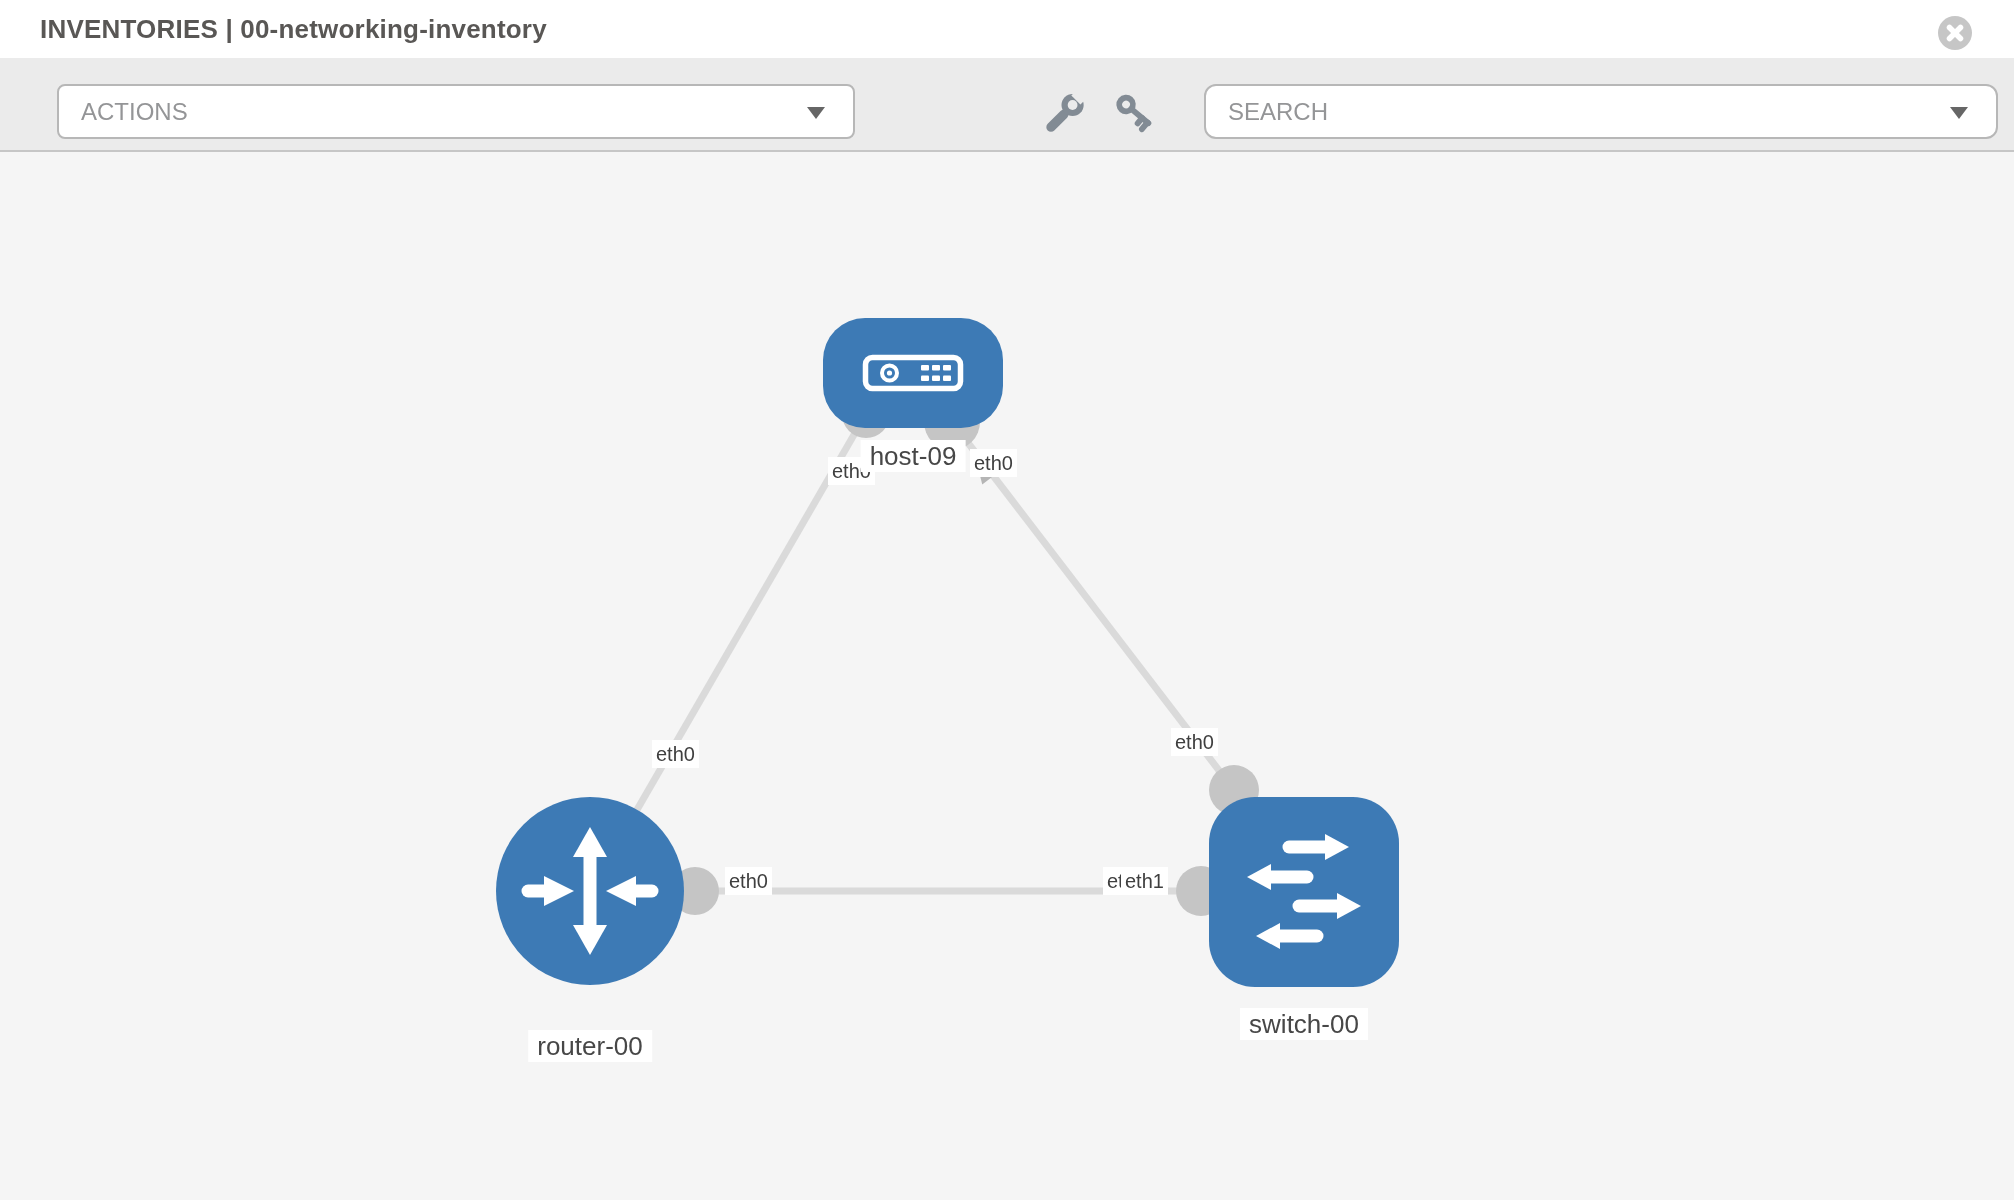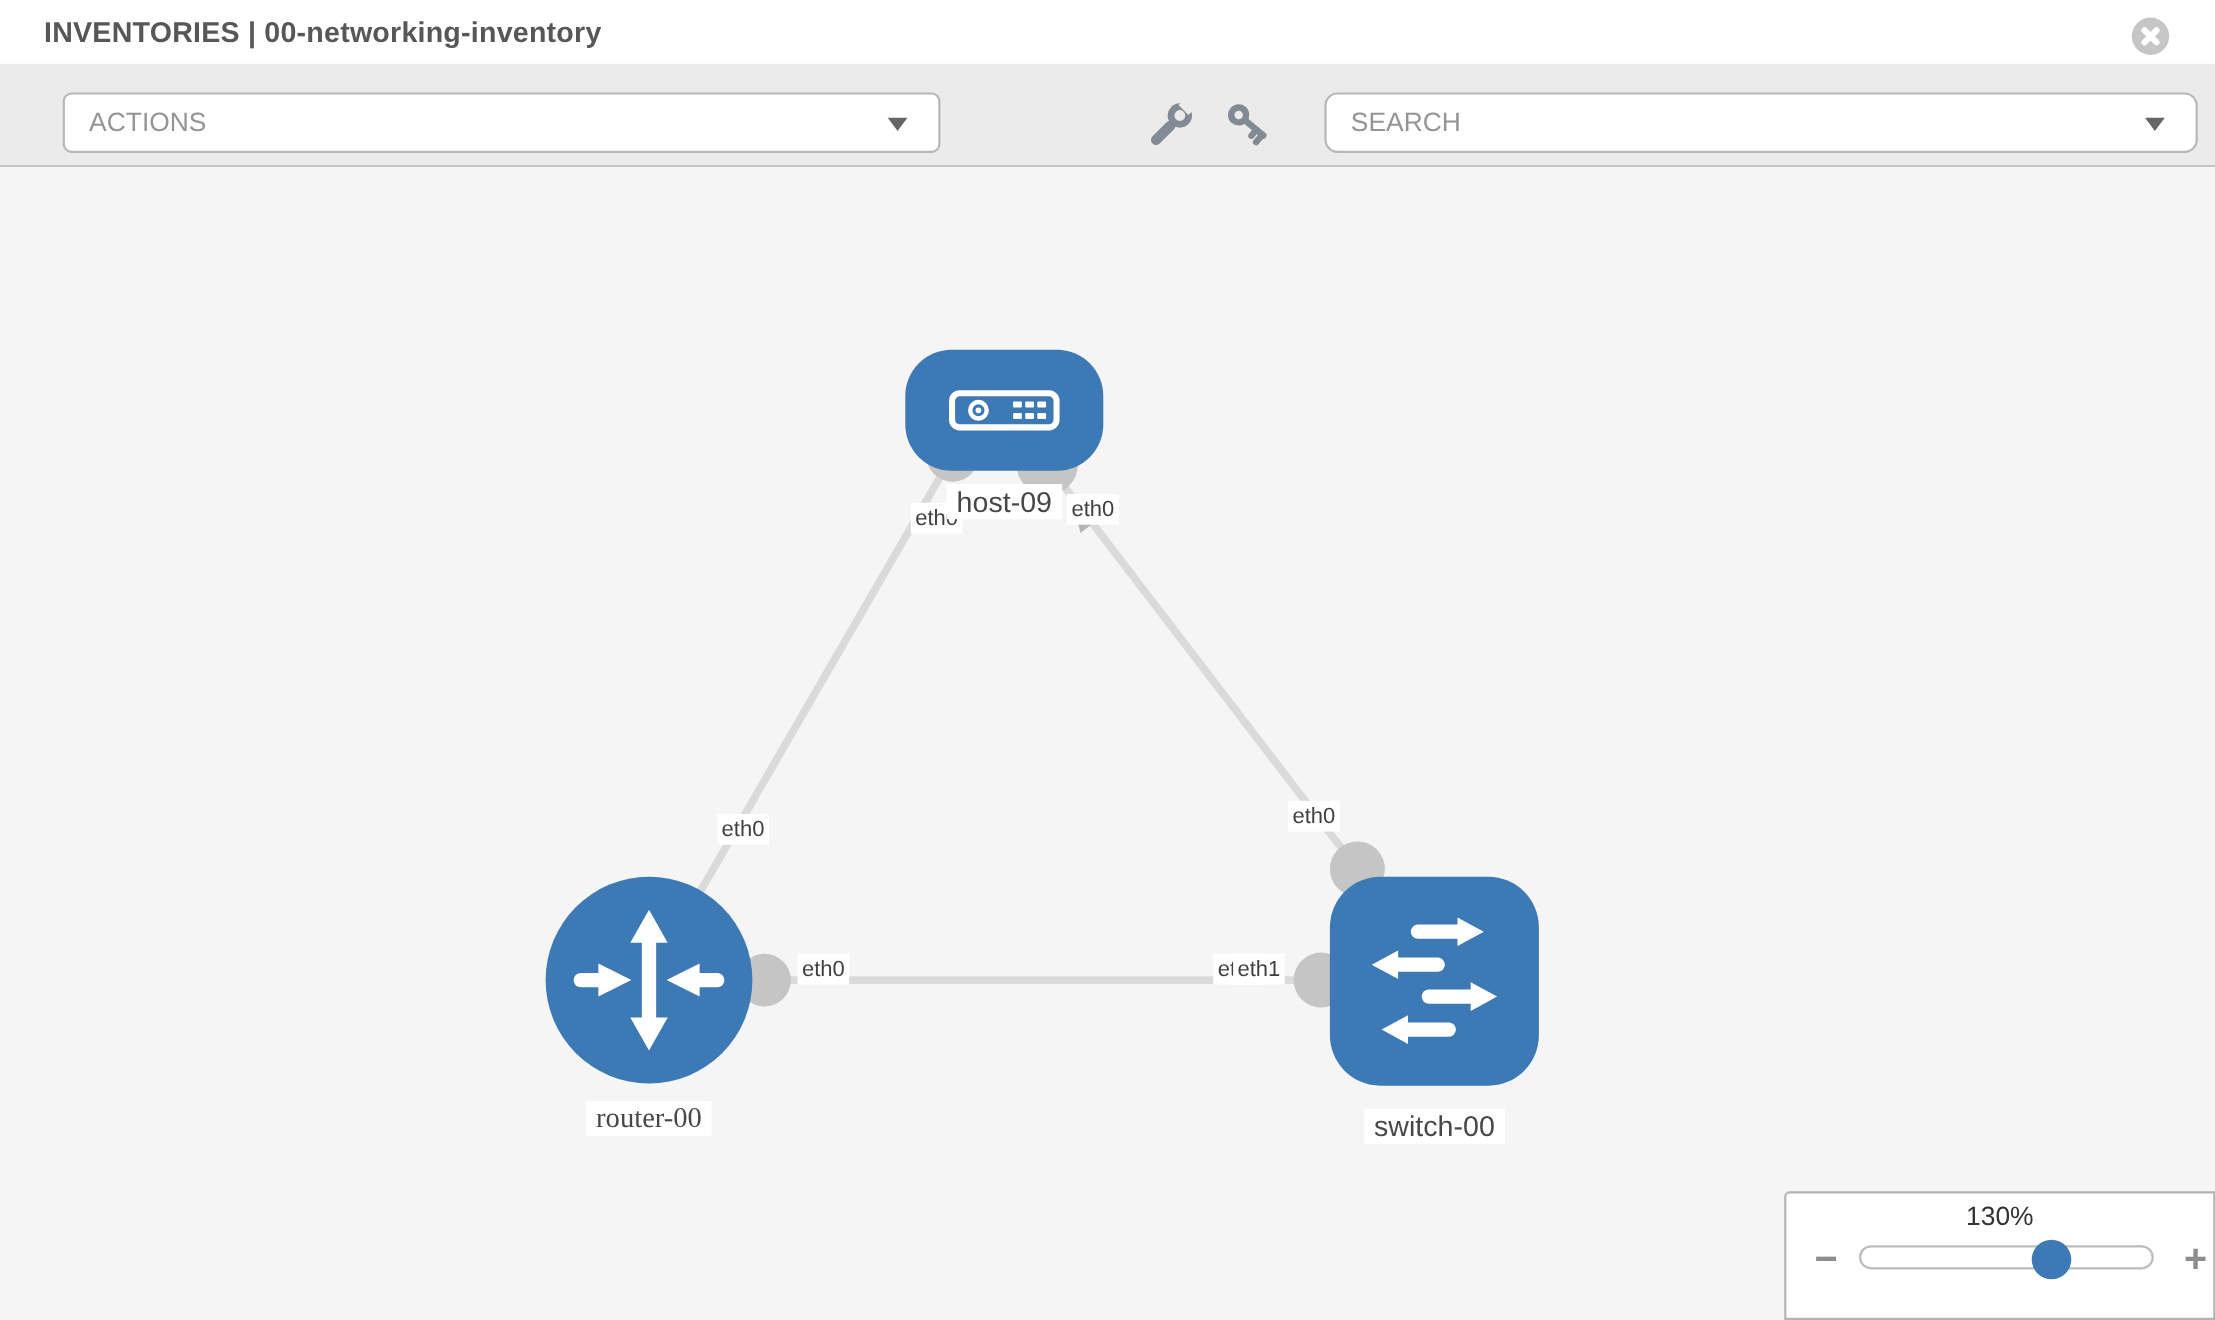--- a/index.html
+++ b/index.html
@@ -146,25 +146,18 @@
       </svg>
     <div class="chip-layer" id="chip-layer">
         <div class="chip" style="left: 828px; top: 305px;">eth0</div>
         <div class="chip" style="left: 652px; top: 588px;">eth0</div>
         <div class="chip" style="left: 970px; top: 297px;">eth0</div>
         <div class="chip" style="left: 1171px; top: 576px;">eth0</div>
         <div class="chip" style="left: 1103px; top: 715px;">eth1</div>
         <div class="chip" style="left: 725px; top: 715px;">eth0</div>
         <div class="chip" style="left: 1121px; top: 715px;">eth1</div>
         <div class="chip node-chip" style="left: 913px; top: 288px;">host-09</div>
-        <div class="chip node-chip" style="left: 590px; top: 849px; font-family: Liberation Serif, serif;">router-00</div>
+        <div class="chip node-chip" style="left: 590px; top: 878px;">router-00</div>
         <div class="chip node-chip" style="left: 1304px; top: 856px;">switch-00</div>
       </div>
 
-    <div class="zoom-panel">
-      <div class="zoom-value">130%</div>
-      <div class="zoom-btn zoom-out">−</div>
-      <div class="zoom-track"></div>
-      <div class="zoom-thumb" id="zoom-thumb" style="background: rgb(61, 122, 181);"></div>
-      <div class="zoom-btn zoom-in">+</div>
-    </div>
   </div>
 </div>
 
 </body></html>

